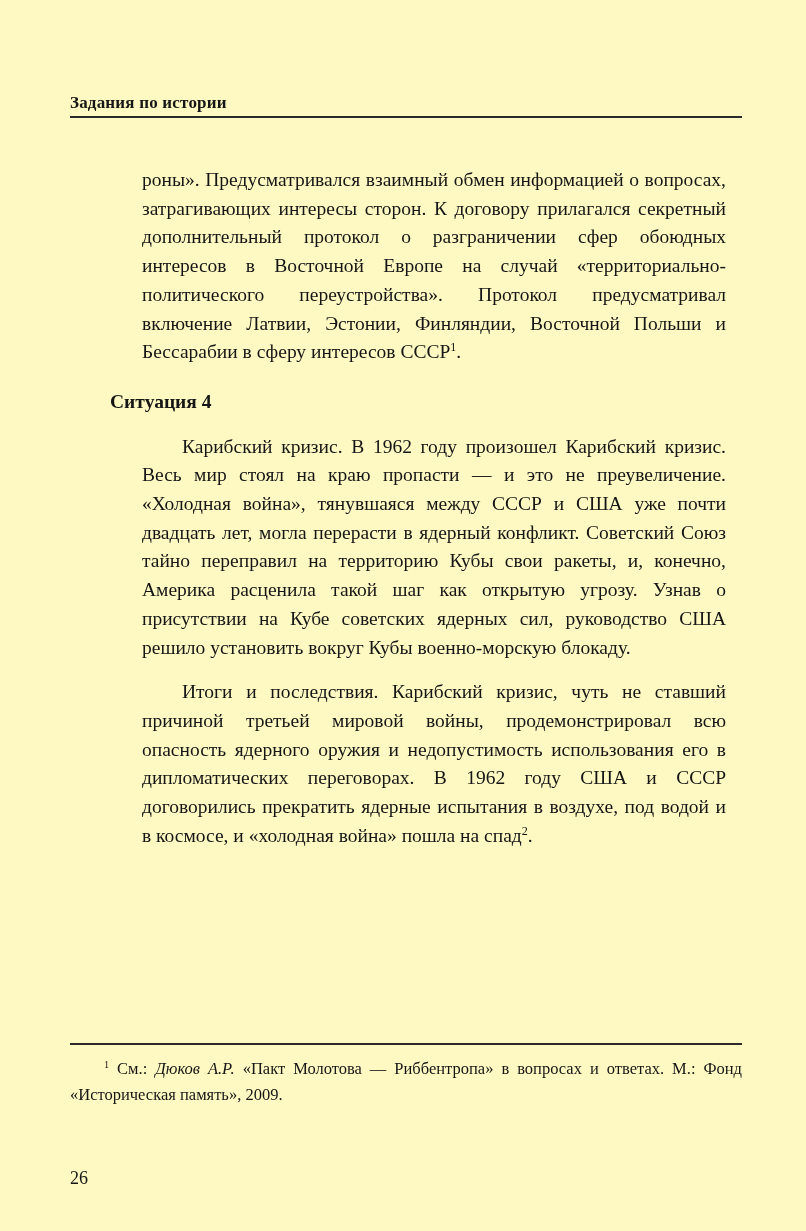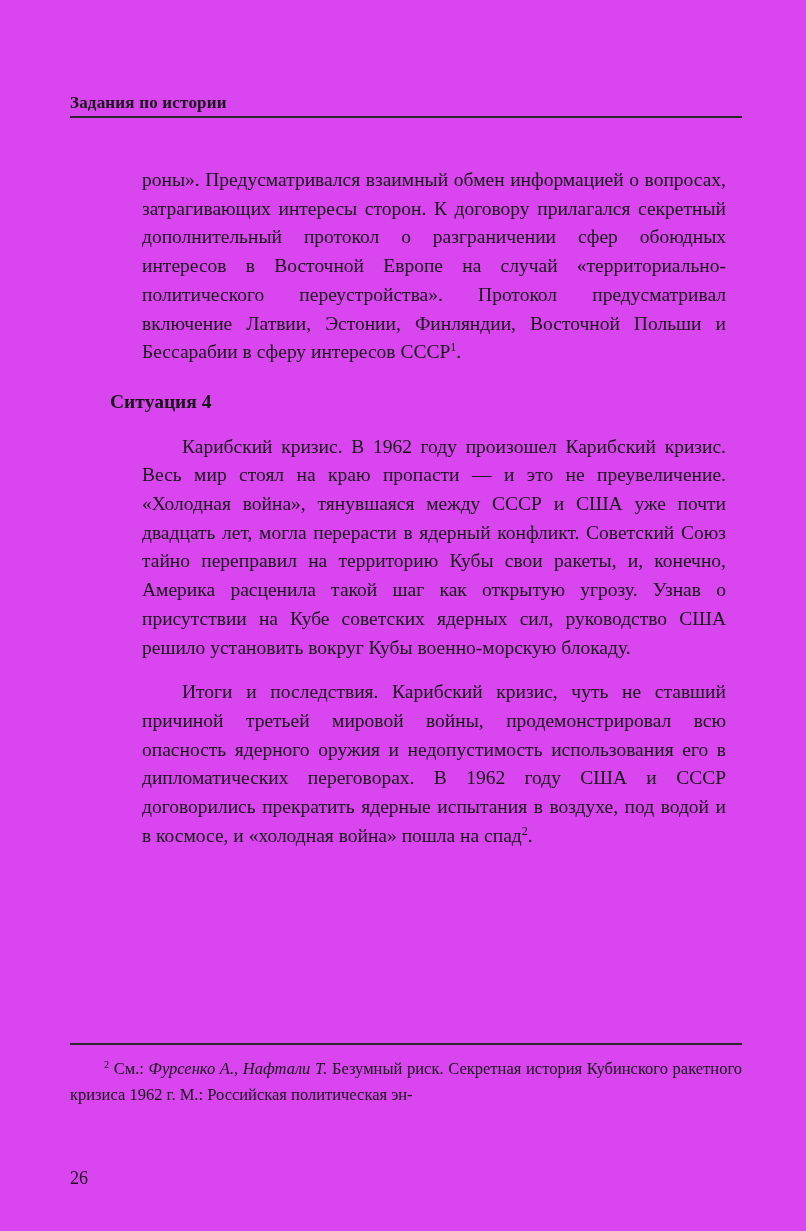--- a/index.html
+++ b/index.html
@@ -5,21 +5,21 @@
   html, body {
     margin: 0;
     padding: 0;
     background: #e9e9e9;
   }
   .page {
     position: relative;
     width: 806px;
     height: 1231px;
     margin: 0 auto;
-    background: #d946ef;
+    background: #fef9c3;
     font-family: "Liberation Serif", "DejaVu Serif", serif;
     color: #161616;
     overflow: hidden;
   }
   .running-header {
     position: absolute;
     top: 93px;
     left: 70px;
     right: 64px;
     font-size: 17px;
@@ -116,18 +116,18 @@
     <p class="para">Карибский кризис. В 1962 году произошел Карибский кризис. Весь мир стоял на краю пропасти — и это не преувеличение. «Холодная война», тянувшаяся между СССР и США уже почти двадцать лет, могла перерасти в ядерный конфликт. Советский Союз тайно переправил на территорию Кубы свои ракеты, и, конечно, Америка расценила такой шаг как открытую угрозу. Узнав о присутствии на Кубе советских ядерных сил, руководство США решило установить вокруг Кубы военно-морскую блокаду.</p>
 
 
     <p class="para"><span>Итоги и последствия. Карибский кризис, чуть не ставший причиной третьей мировой войны, продемонстрировал всю опасность ядерного оружия и недопустимость использования его в дипломатических переговорах. В 1962 году США и СССР договорились прекратить ядерные испытания в воздухе, под водой и в космосе, и «холодная война» пошла на спад</span><sup>2</sup><span>.</span></p>
 
   </div>
 
   <div class="footnote-rule"></div>
 
   <div class="footnotes">
-    <p class="footnote"><sup>2</sup> <span>См.: </span><i>Фурсенко А., Нафтали Т.</i><span> Безумный риск. Секретная история Кубинского ракетного кризиса 1962 г. М.: Российская политическая эн-</span></p>
+    <p class="footnote"><sup>1</sup> <span>См.: </span><i>Дюков А.Р.</i><span> «Пакт Молотова — Риббентропа» в вопросах и ответах. М.: Фонд «Историческая память», 2009.</span></p>
   </div>
 
   <div class="page-number">26</div>
 
 </div>
 
 </body></html>

